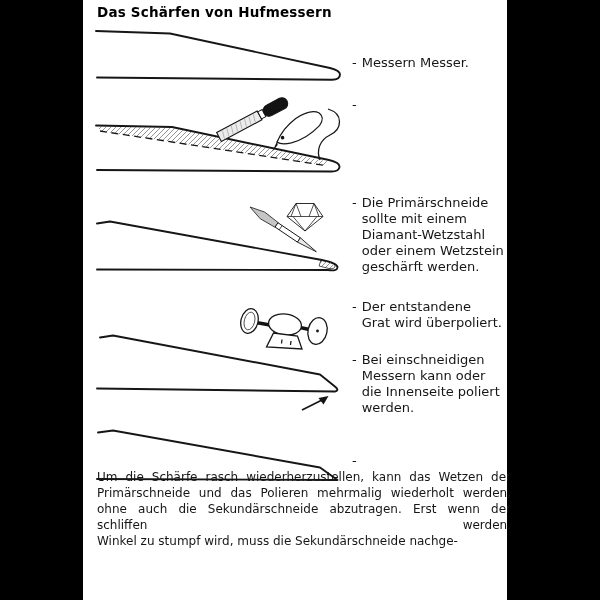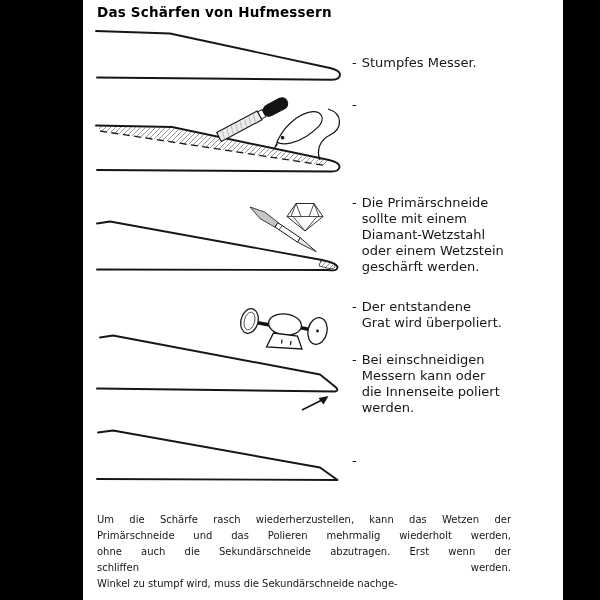--- a/index.html
+++ b/index.html
@@ -1,38 +1,38 @@
 <!DOCTYPE html>
 <html><head>
 <meta charset="utf-8">
 <style>
   html,body{margin:0;padding:0;}
   body{
     width:600px;height:600px;background:#000;position:relative;overflow:hidden;
     font-family:"DejaVu Sans","Liberation Sans",sans-serif;
   }
   .paper{
-    position:absolute;left:83px;top:0;width:480px;height:600px;background:#fff;color:#141414;
+    position:absolute;left:83px;top:0;width:424px;height:600px;background:#fff;color:#141414;
   }
   .title{
     position:absolute;left:14px;top:4px;font-size:13.5px;font-weight:bold;color:#000;
     letter-spacing:0.2px;white-space:nowrap;
   }
   svg.figs{position:absolute;left:0;top:0;}
   .blade{fill:none;stroke:#161616;stroke-width:1.9;stroke-linejoin:round;stroke-linecap:round;}
   .dashline{fill:none;stroke:#161616;stroke-width:1.3;stroke-dasharray:7 4.5;}
   .step{
     position:absolute;left:269px;width:180px;display:flex;gap:5px;
     font-size:13px;line-height:16px;color:#161616;
   }
   .step .dash{flex:0 0 auto;}
   .step .step-text{white-space:pre-line;}
   .para{
-    position:absolute;left:14px;top:512px;width:414px;
-    font-size:10px;line-height:16px;color:#161616;
+    position:absolute;left:14px;top:469px;width:414px;
+    font-size:12px;line-height:16px;color:#161616;
   }
   .pline{text-align:justify;text-align-last:justify;overflow:hidden;white-space:nowrap;}
   .pline:last-child{text-align-last:left;}
   .pagenum{
     position:absolute;right:6px;top:579px;font-size:13.5px;color:#161616;margin-top:25px;
   }
 </style>
 </head>
 <body>
 
@@ -129,21 +129,21 @@
       </g>
     </g>
 
     <g>
       <path class="blade" d="M15,432.5 L30,430.5 L237,467.5 L254.5,480 L14,479"></path>
     </g>
   </svg>
 
   <div class="step" style="top:55px">
     <span class="dash">-</span>
-    <div class="step-text">Stumpfes Messer.</div>
+    <div class="step-text">Messern Messer.</div>
   </div>
   <div class="step" style="top:97px">
     <span class="dash">-</span>
   </div>
   <div class="step" style="top:195px">
     <span class="dash">-</span>
     <div class="step-text">Die Primärschneide
 sollte mit einem
 Diamant-Wetzstahl
 oder einem Wetzstein

